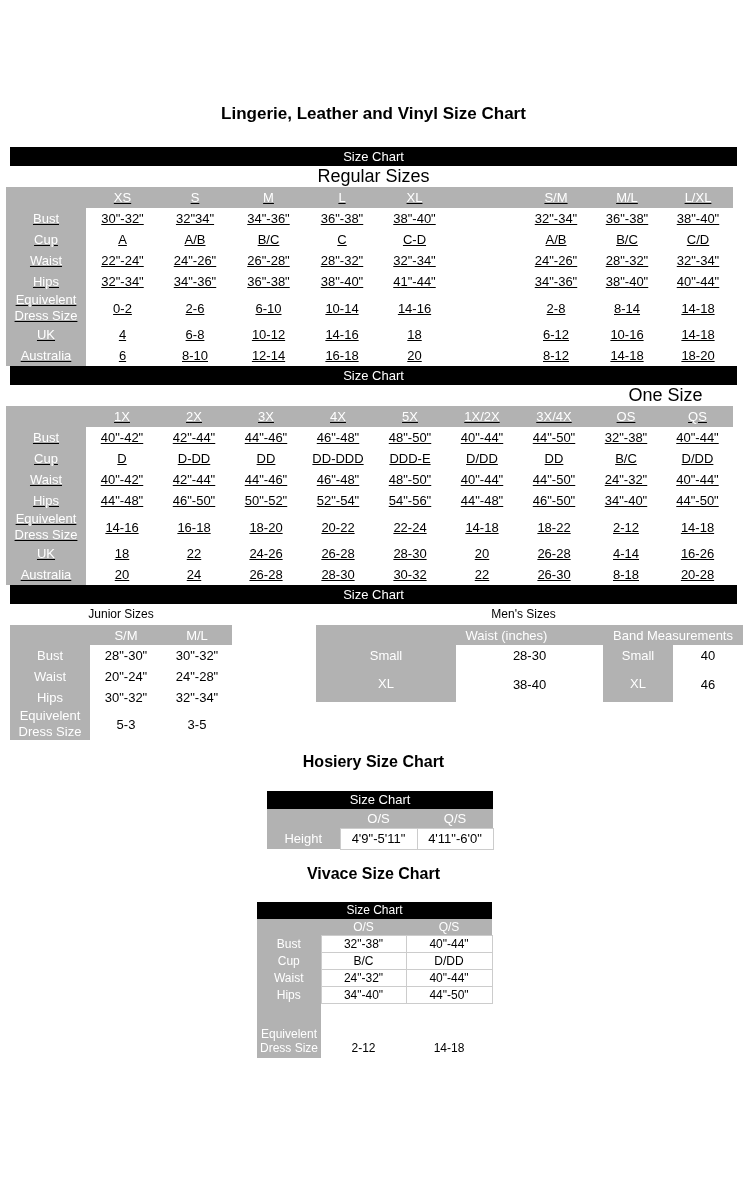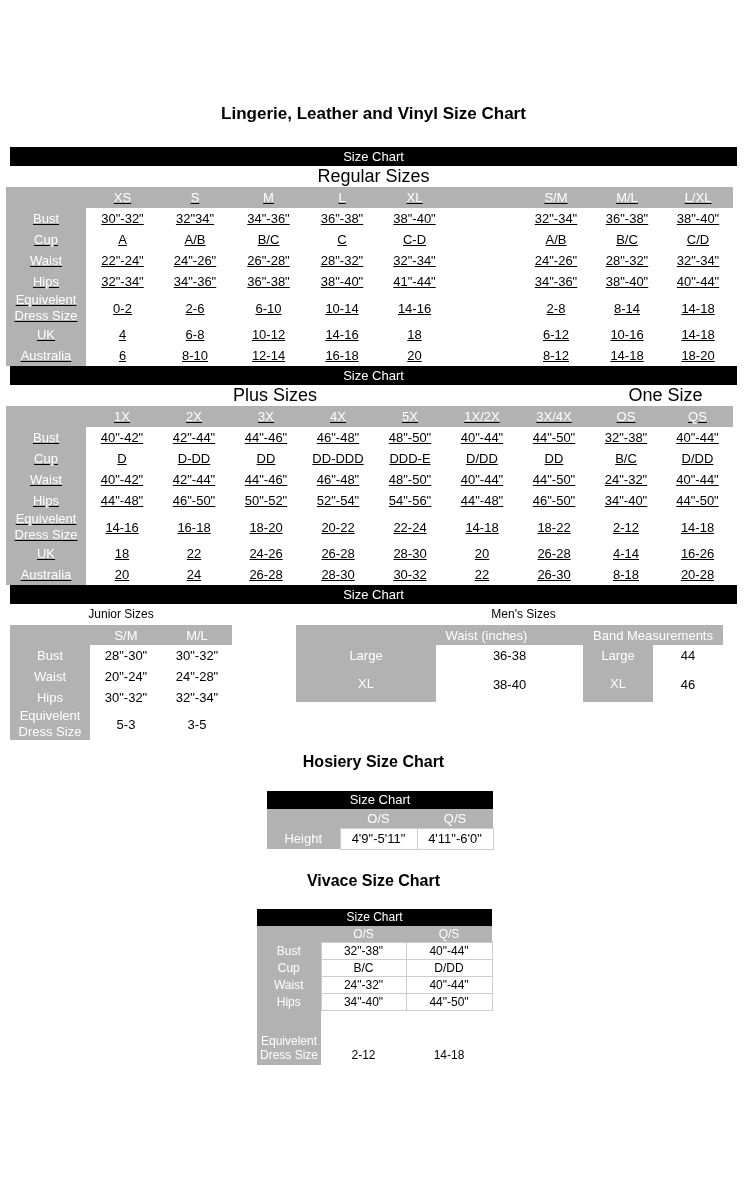--- a/index.html
+++ b/index.html
@@ -20,29 +20,29 @@
   .val{background:#fff;color:#000;font-size:13px;}
   .gap{background:#fff;}
   
   .sec3{position:relative;height:141px;}
   .mini-title{position:absolute;height:21px;line-height:21px;text-align:center;font-size:12px;}
   .jr-title{left:10px;top:0;width:222px;}
   .mn-title{left:310px;top:0;width:427px;}
   .jr{position:absolute;left:10px;top:21px;width:222px;}
   .jr thead tr{height:20px;}
   .jr tbody tr{height:21px;}
-  .mn{position:absolute;left:296px;top:21px;width:427px;}
+  .mn{position:absolute;left:316px;top:21px;width:427px;}
   .mn thead tr{height:20px;}
   .mn tbody tr{height:21px;}
   .mn tbody tr:last-child{height:36px;}
   .mh1{text-indent:94px;}
   
   .sub-chart-title{margin:0;text-align:center;font-size:16px;font-weight:bold;line-height:19px;}
   .hos-title{margin-top:7px;}
-  .viv-title{margin-top:21px;}
+  .viv-title{margin-top:14px;}
   .hos-wrap{margin:20px 0 0 267px;width:226px;}
   .hos-bar{width:226px;height:18px;line-height:18px;background:#000;color:#fff;font-size:13px;text-align:center;}
   .hos{width:226px;}
   .hos thead tr{height:19px;}
   .hos tbody tr{height:21px;}
   .hos .val{border:1px solid #ccc;}
   .viv-wrap{margin:19px 0 0 257px;width:235px;}
   .viv-bar{width:235px;height:17px;line-height:17px;background:#000;color:#fff;font-size:12px;text-align:center;}
   .viv{width:235px;}
   .viv tr{height:17px;}
@@ -170,21 +170,20 @@
         <td class="gap"></td>
         <td class="val">8-12</td>
         <td class="val">14-18</td>
         <td class="val">18-20</td>
       </tr>
     </tbody>
 </table>
 
 <div class="bar">Size Chart</div>
 <div class="subtitle subtitle2">
-  <span class="left-lab">Plus Sizes</span>
   <span class="right-lab">One Size</span>
 </div>
 <table class="big">
   <colgroup>
     <col style="width:80px">
       <col style="width:72px">
       <col style="width:72px">
       <col style="width:72px">
       <col style="width:72px">
     <col style="width:72px">
@@ -345,24 +344,24 @@
         <col style="width:70px">
       </colgroup>
     <thead>
       <tr>
         <th class="hdr mh1" colspan="2">Waist (inches)</th>
         <th class="hdr" colspan="2">Band Measurements</th>
       </tr>
     </thead>
     <tbody>
       <tr>
-        <th class="lbl">Large</th>
-        <td class="val">36-38</td>
-        <th class="lbl">Large</th>
-        <td class="val">44</td>
+        <th class="lbl">Small</th>
+        <td class="val">28-30</td>
+        <th class="lbl">Small</th>
+        <td class="val">40</td>
       </tr>
       <tr>
         <th class="lbl">XL</th>
         <td class="val">38-40</td>
         <th class="lbl">XL</th>
         <td class="val">46</td>
       </tr>
     </tbody>
   </table>
 </div>

